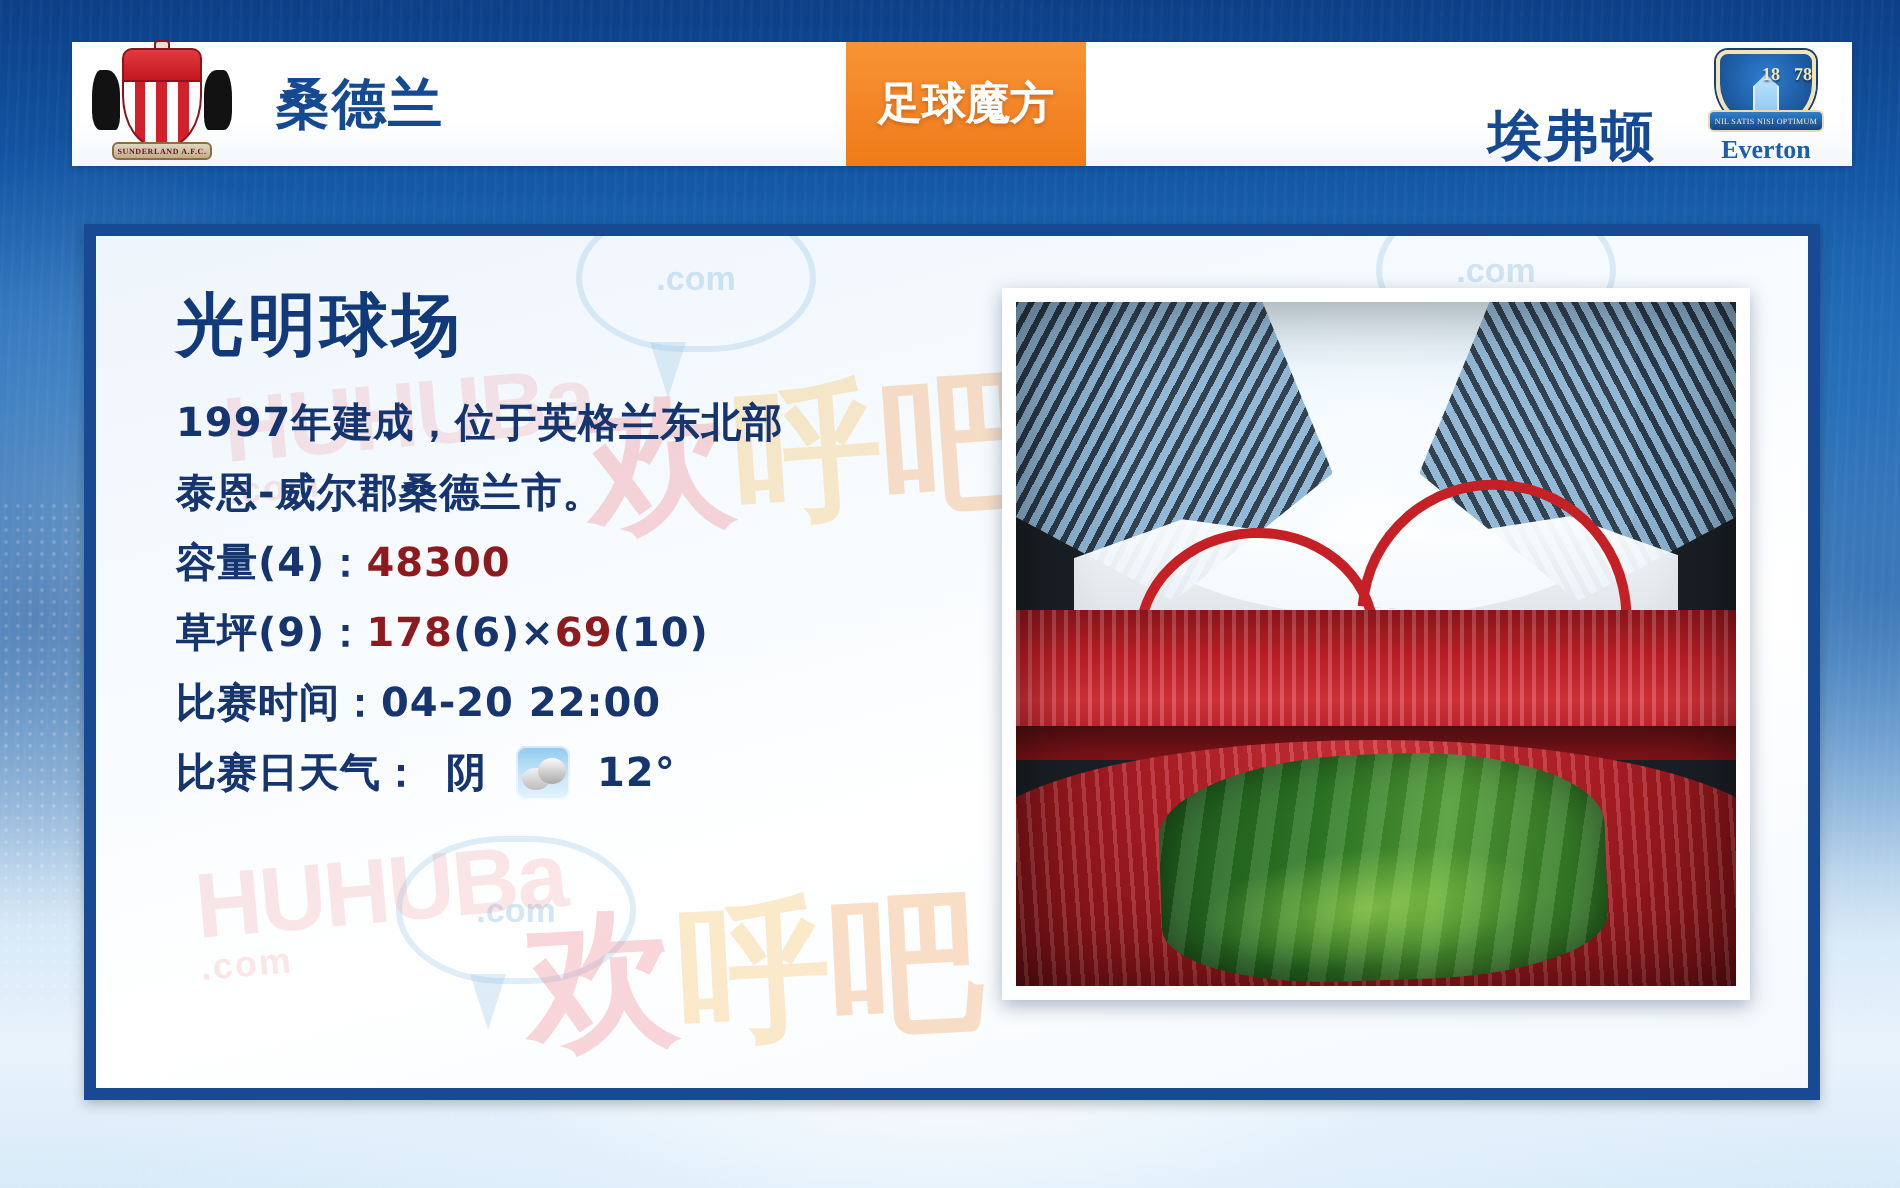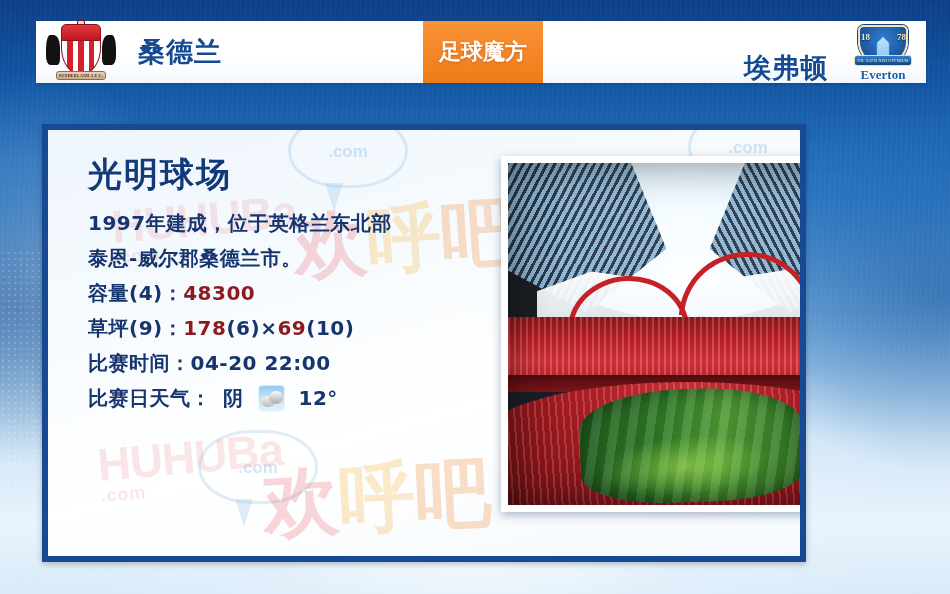--- a/index.html
+++ b/index.html
@@ -142,41 +142,41 @@
     background: linear-gradient(180deg,#bfe4ff 0%, #8ec8f2 100%);
     clip-path: polygon(50% 0%, 100% 30%, 100% 100%, 0% 100%, 0% 30%);
     border: 1px solid #dff0ff;
   }
   .eve-year {
     position: absolute; top: 9px;
     color: #f2e6bc; font-size: 9px; font-weight: bold;
     font-family: "Liberation Serif", serif;
     text-shadow: 0 1px 1px rgba(0,0,0,.5);
   }
-  .eve-year.l { left: 15px; }
+  .eve-year.l { left: 15px; padding-left: 20px; }
   .eve-year.r { right: 14px; }
   .eve-ribbon {
     position: absolute; left: 8px; top: 32px; width: 58px; height: 11px;
     background: linear-gradient(180deg,#2f7fd0,#17457e);
     border: 1px solid #e8dcae; border-radius: 3px;
     color: #f5ecc6; font-size: 4px; text-align: center; line-height: 10px;
     font-family: "Liberation Serif", serif; letter-spacing: .2px;
   }
   .eve-name {
     position: absolute; left: 0; right: 0; bottom: -2px; text-align: center;
     color: #1f5ea8; font-size: 13px; font-weight: bold;
     font-family: "Liberation Serif", serif;
     text-shadow: 0 1px 0 #fff, 0 0 2px rgba(255,255,255,.9);
   }
 
   
   .card {
     position: absolute;
-    left: 42px; top: 124px;
-    width: 764px; height: 438px;
+    left: 42px; top: 112px;
+    width: 868px; height: 438px;
     border: 6px solid #174a92;
     background: linear-gradient(165deg, #eef5fc 0%, #f7fbfe 35%, #ffffff 62%, #f4f9fd 100%);
     box-shadow: 0 2px 6px rgba(0,0,0,0.25);
     overflow: hidden;
   }
 
   
   .wm { position: absolute; pointer-events: none; user-select: none; }
   .wm-bubble {
     width: 120px; height: 74px;

